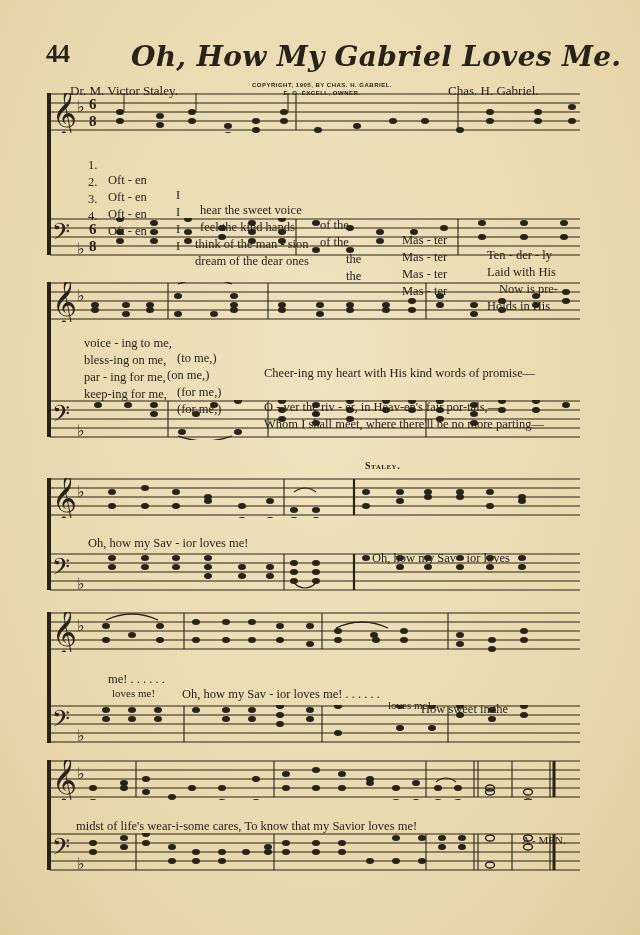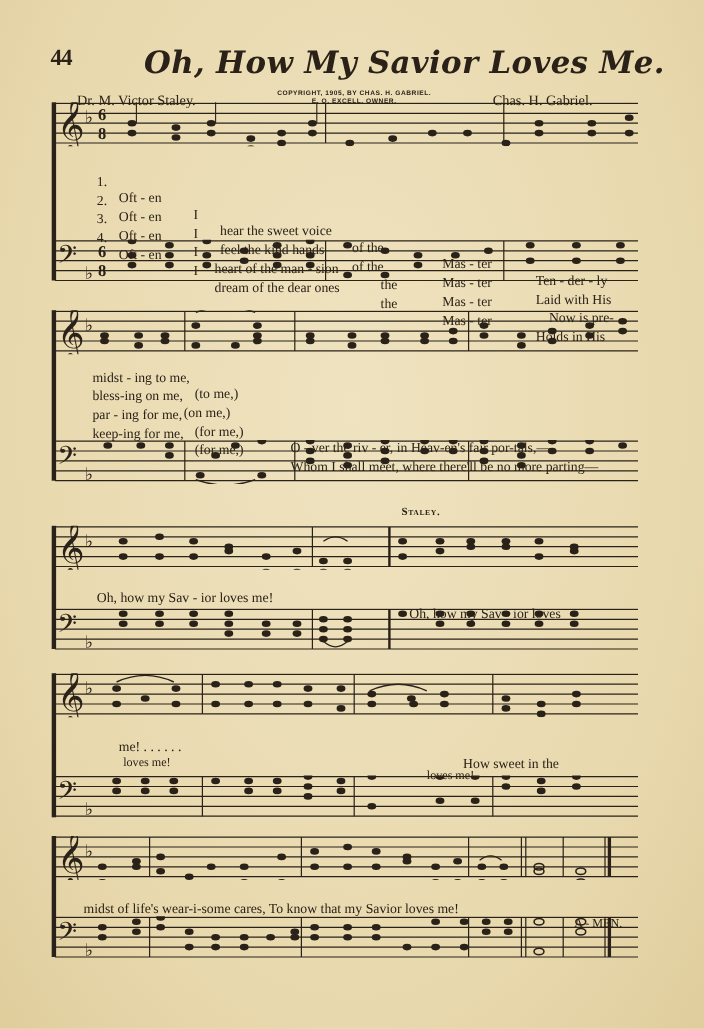--- a/index.html
+++ b/index.html
@@ -4,39 +4,39 @@
 <style>
   html, body { margin: 0; padding: 0; }
   body {
     width: 640px; height: 935px; position: relative; overflow: hidden;
     background: #eadcb4;
     background-image: radial-gradient(ellipse at 50% 40%, #efe3c0 0%, #e8d8ad 70%, #dfcd9c 100%);
     font-family: "Liberation Serif", "DejaVu Serif", serif;
     color: #2a2218;
   }
   .abs { position: absolute; }
-  .hymn-number { left: 46px; top: 40px; font-size: 21px; font-weight: bold; letter-spacing: -1px; }
+  .hymn-number { left: 46px; top: 40px; font-size: 25px; font-weight: bold; letter-spacing: -1px; }
   .hymn-title { left: 131px; top: 40px; font-size: 28px; font-family: "DejaVu Serif", serif; font-style: italic; font-weight: bold; letter-spacing: 0.3px; }
   .author { left: 70px; top: 83px; font-size: 13px; font-family: Liberation Serif, serif; }
   .copyright { left: 222px; top: 81px; font-size: 6px; font-weight: bold; font-family: "Liberation Sans", sans-serif; text-align: center; width: 200px; line-height: 8px; letter-spacing: 0.5px; }
   .composer { left: 448px; top: 83px; font-size: 13px; }
 
   .staff { position: absolute; left: 50px; width: 530px; }
   .staff svg { display: block; }
   .sys-bracket { position: absolute; left: 47px; width: 4px; background: #2a2218; }
 
   .lyric-line { position: absolute; left: 0; width: 640px; font-size: 12.5px; white-space: pre; }
   .lyric-small { font-size: 11px; }
   .chorus-label { font-size: 10px; font-variant: small-caps; font-weight: bold; letter-spacing: 0.5px; }
 </style>
 </head>
 <body>
 
 <div class="abs hymn-number">44</div>
-<div class="abs hymn-title">Oh, How My Savior Loves Me.</div>
+<div class="abs hymn-title">Oh, How My Gabriel Loves Me.</div>
 <div class="abs author">Dr. M. Victor Staley.</div>
 <div class="abs copyright">
   <div>COPYRIGHT, 1905, BY CHAS. H. GABRIEL.</div>
   <div>E. O. EXCELL, OWNER.</div>
 </div>
 <div class="abs composer">Chas. H. Gabriel.</div>
 
 <div class="sys-bracket" style="top:93px;height:162px;"></div>
 <div class="staff" style="top:93px;">
   <svg width="530" height="40">
@@ -99,21 +99,21 @@
   <span class="abs" style="left:176px">I</span>
   <span class="abs" style="left:200px">feel the kind hands</span>
   <span class="abs" style="left:320px">of the</span>
   <span class="abs" style="left:402px">Mas - ter</span>
   <span class="abs" style="left:487px">Laid with His</span>
 </div>
 <div class="lyric-line" style="top:177px;">
   <span class="abs" style="left:88px">3.</span>
   <span class="abs" style="left:108px">Oft - en</span>
   <span class="abs" style="left:176px">I</span>
-  <span class="abs" style="left:195px">heart of the man - sion</span>
+  <span class="abs" style="left:195px">think of the man - sion</span>
   <span class="abs" style="left:346px">the</span>
   <span class="abs" style="left:402px">Mas - ter</span>
   <span class="abs" style="left:499px">Now is pre-</span>
 </div>
 <div class="lyric-line" style="top:194px;">
   <span class="abs" style="left:88px">4.</span>
   <span class="abs" style="left:108px">Oft - en</span>
   <span class="abs" style="left:176px">I</span>
   <span class="abs" style="left:195px">dream of the dear ones</span>
   <span class="abs" style="left:346px">the</span>
@@ -219,22 +219,23 @@
         <ellipse cx="452" cy="28" rx="4" ry="3"></ellipse>
       <ellipse cx="486" cy="14" rx="4" ry="3"></ellipse>
         <ellipse cx="486" cy="23" rx="4" ry="3"></ellipse>
       <ellipse cx="516" cy="10" rx="4" ry="3"></ellipse>
         <ellipse cx="516" cy="19" rx="4" ry="3"></ellipse>
     </g>
   </svg>
 </div>
 
 <div class="lyric-line" style="top:321px;">
-  <span class="abs" style="left:84px">midst - ing to me,</span>
+  <span class="abs" style="left:84px">voice - ing to me,</span>
   <span class="abs" style="left:177px">(to me,)</span>
+  <span class="abs" style="left:264px">Cheer-ing my heart with His kind words of promise—</span>
 </div>
 <div class="lyric-line" style="top:338px;">
   <span class="abs" style="left:84px">bless-ing on me,</span>
   <span class="abs" style="left:167px">(on me,)</span>
 </div>
 <div class="lyric-line" style="top:355px;">
   <span class="abs" style="left:84px">par - ing for me,</span>
   <span class="abs" style="left:177px">(for me,)</span>
   <span class="abs" style="left:264px">O - ver the riv - er, in Heav-en's fair por-tals,—</span>
 </div>
@@ -445,20 +446,21 @@
         <ellipse cx="410" cy="32" rx="4" ry="3"></ellipse>
       <ellipse cx="442" cy="28" rx="4" ry="3"></ellipse>
         <ellipse cx="442" cy="37" rx="4" ry="3"></ellipse>
       <ellipse cx="474" cy="19" rx="4" ry="3"></ellipse>
         <ellipse cx="474" cy="28" rx="4" ry="3"></ellipse>
     </g>
   </svg>
 </div>
 <div class="lyric-line" style="top:657px;">
   <span class="abs" style="left:108px">me! . . . . . .</span>
+  <span class="abs" style="left:182px">Oh, how my Sav - ior loves me! . . . . . .</span>
   <span class="abs" style="left:421px">How sweet in the</span>
 </div>
 <div class="lyric-line lyric-small" style="top:675px;">
   <span class="abs" style="left:112px">loves me!</span>
   <span class="abs" style="left:388px">loves me!</span>
 </div>
 <div class="staff" style="top:705px;">
   <svg width="530" height="40">
     <g stroke="#2a2218" stroke-width="1.1">
       <line x1="0" y1="1" x2="530" y2="1"></line>

